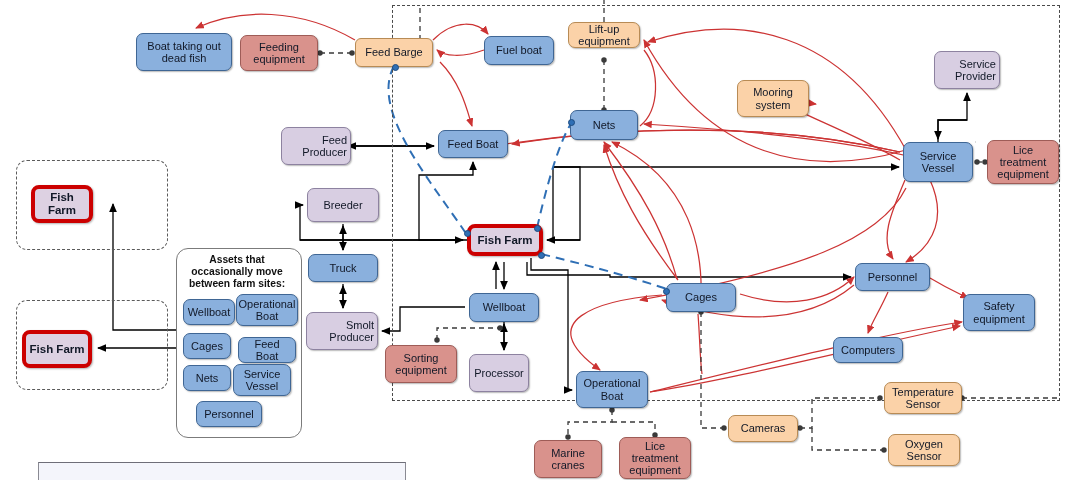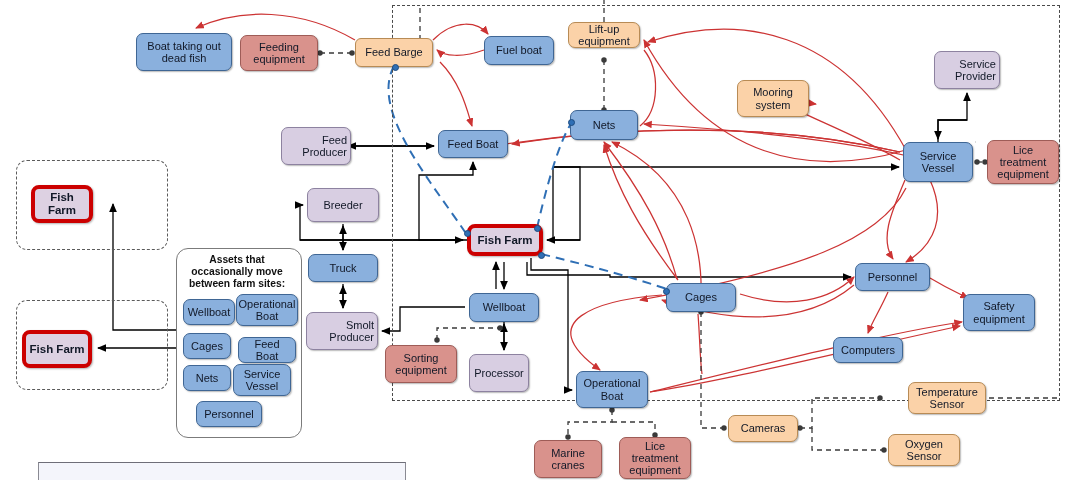--- a/index.html
+++ b/index.html
@@ -187,21 +187,21 @@
   <div class="node blue" style="left:308px;top:254px;width:70px;height:28px;">Truck</div>
   <div class="node blue" style="left:666px;top:283px;width:70px;height:29px;">Cages</div>
   <div class="node blue" style="left:855px;top:263px;width:75px;height:28px;">Personnel</div>
   <div class="node blue" style="left:963px;top:294px;width:72px;height:37px;">Safety equipment</div>
   <div class="node purple" style="left:306px;top:312px;width:72px;height:38px;">Smolt Producer</div>
   <div class="node blue" style="left:469px;top:293px;width:70px;height:29px;">Wellboat</div>
   <div class="node red" style="left:385px;top:345px;width:72px;height:38px;">Sorting equipment</div>
   <div class="node purple" style="left:469px;top:354px;width:60px;height:38px;">Processor</div>
   <div class="node blue" style="left:833px;top:337px;width:70px;height:26px;">Computers</div>
   <div class="node blue" style="left:576px;top:371px;width:72px;height:37px;">Operational Boat</div>
-  <div class="node orange" style="left:884px;top:382px;width:78px;height:32px;margin-left:24px;">Temperature Sensor</div>
+  <div class="node orange" style="left:884px;top:382px;width:78px;height:32px;">Temperature Sensor</div>
   <div class="node orange" style="left:728px;top:415px;width:70px;height:27px;">Cameras</div>
   <div class="node orange" style="left:888px;top:434px;width:72px;height:32px;">Oxygen Sensor</div>
   <div class="node red" style="left:534px;top:440px;width:68px;height:38px;">Marine cranes</div>
   <div class="node red" style="left:619px;top:437px;width:72px;height:42px;">Lice treatment equipment</div>
 
   <div class="port" style="left:392px;top:64px;"></div>
   <div class="port" style="left:568px;top:119px;"></div>
   <div class="port" style="left:464px;top:230px;"></div>
   <div class="port" style="left:534px;top:225px;"></div>
   <div class="port" style="left:538px;top:252px;"></div>

